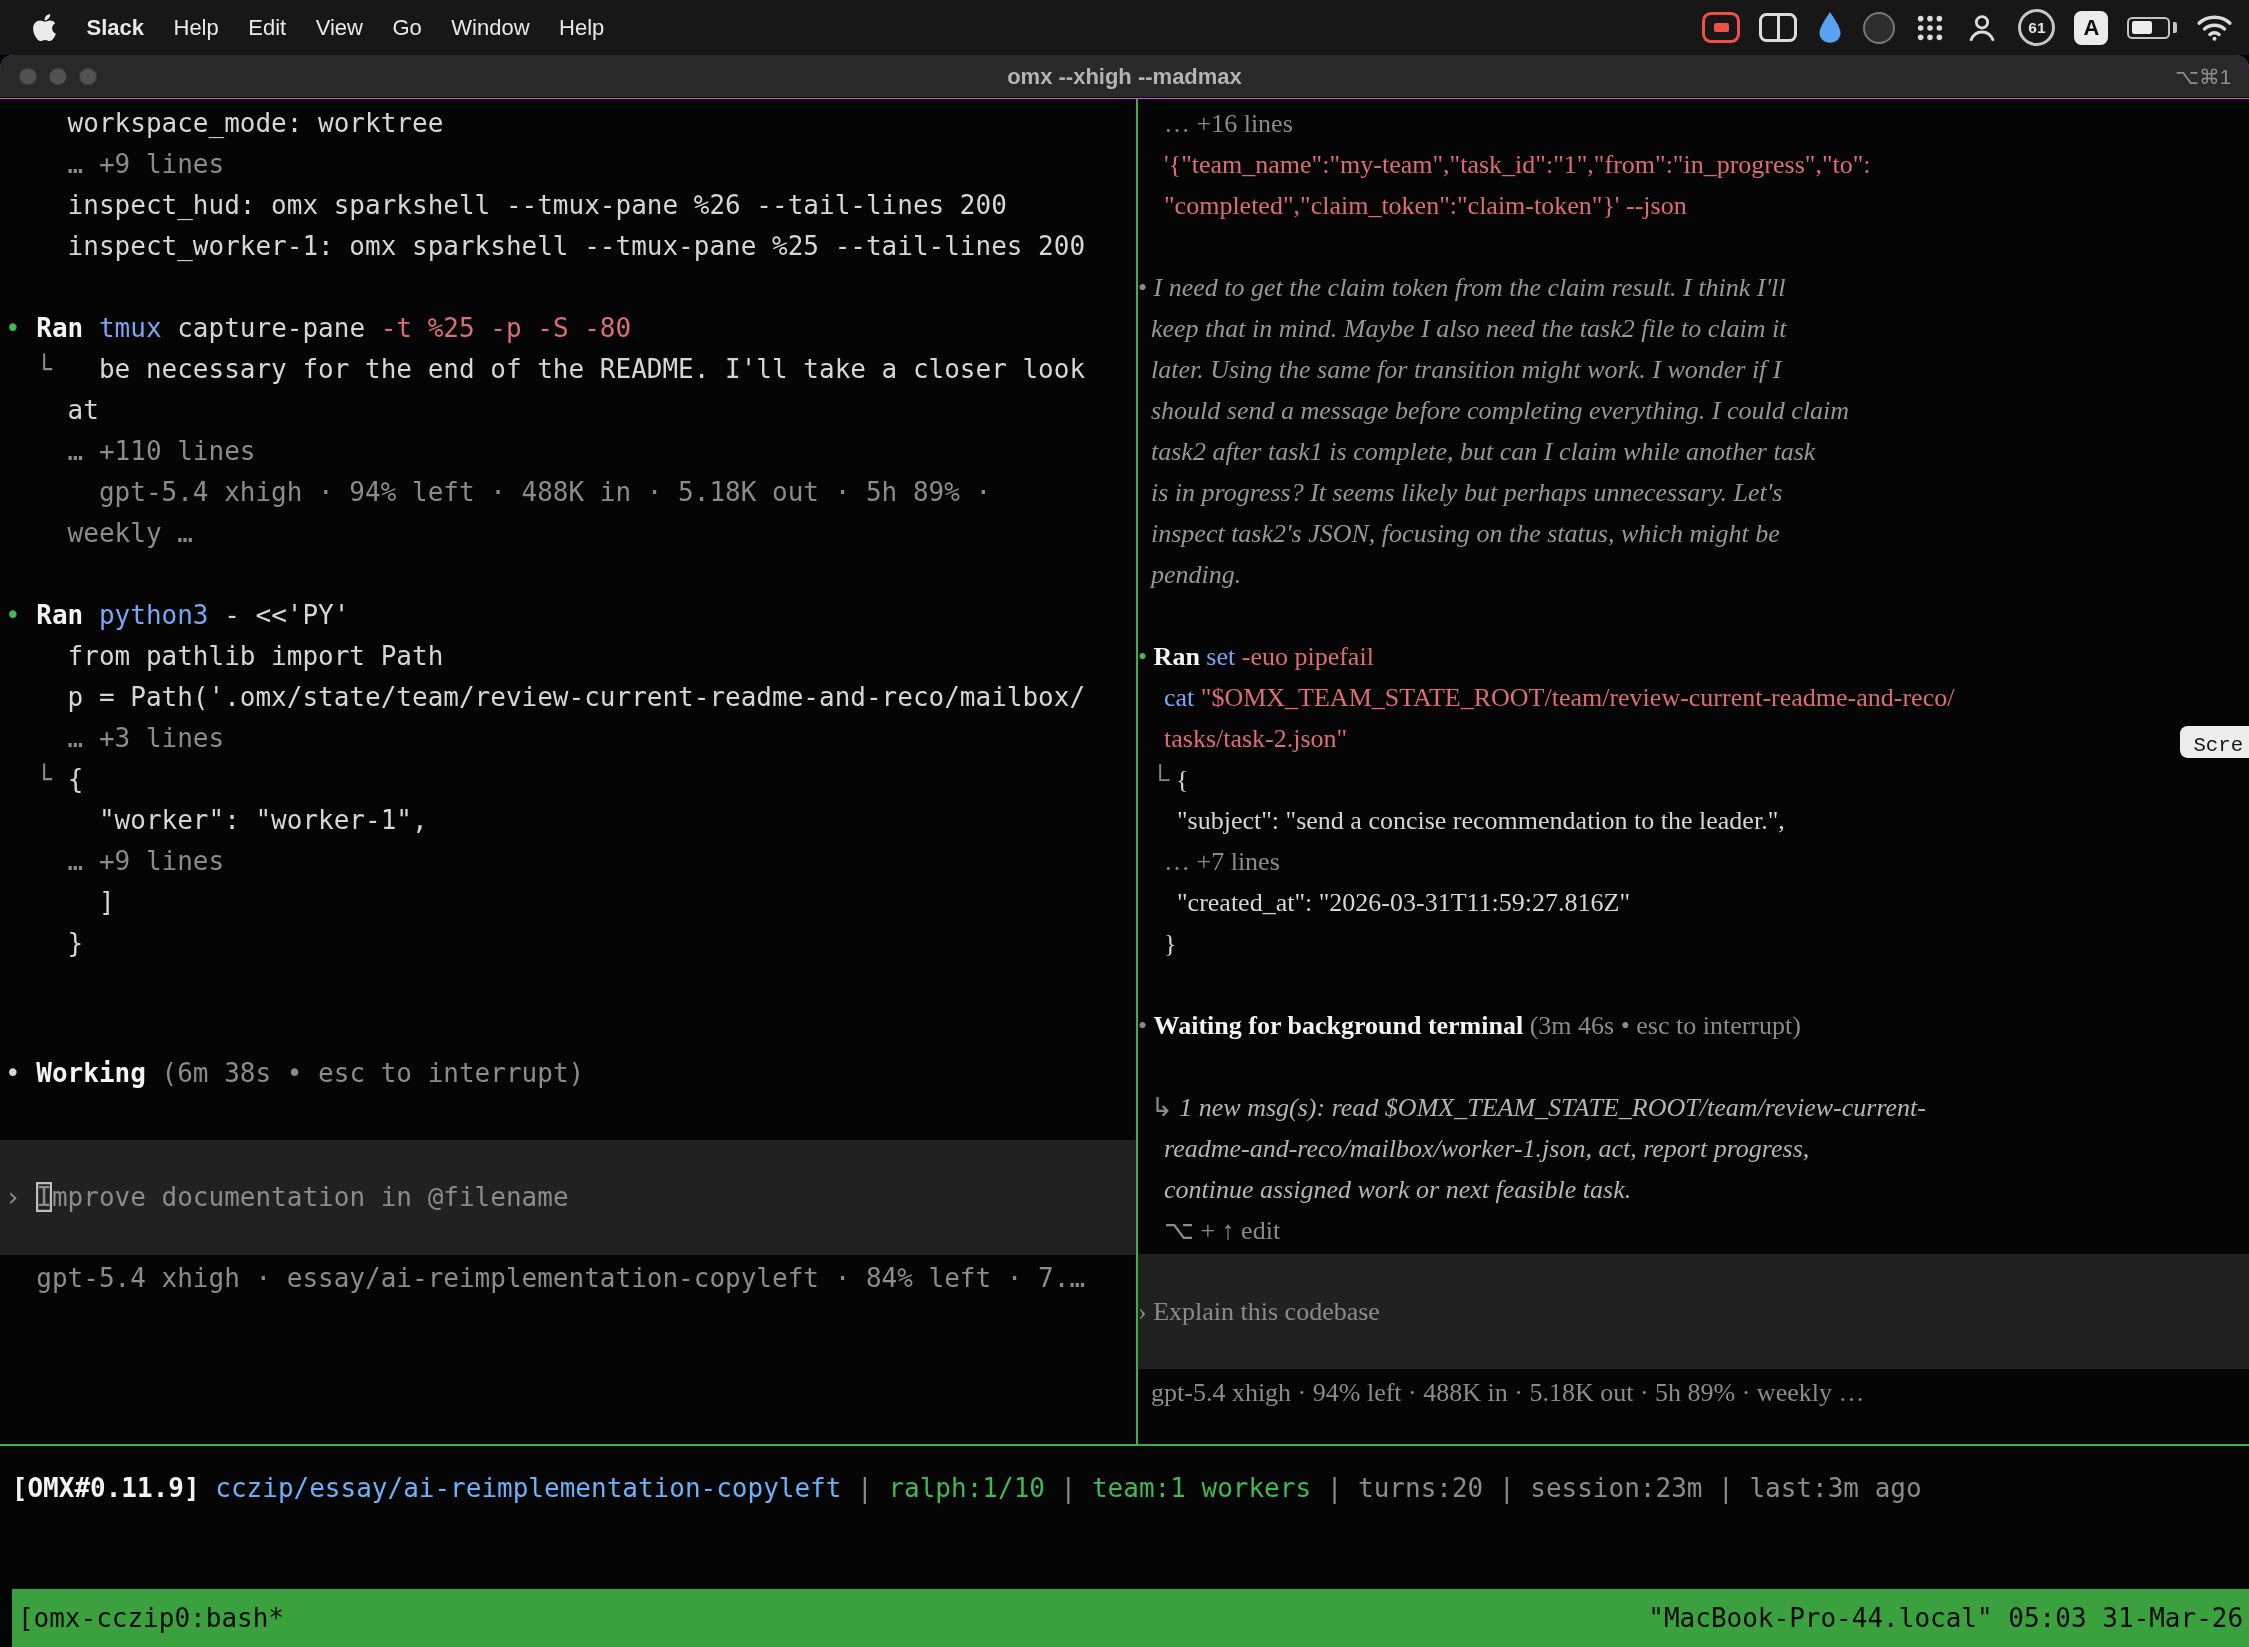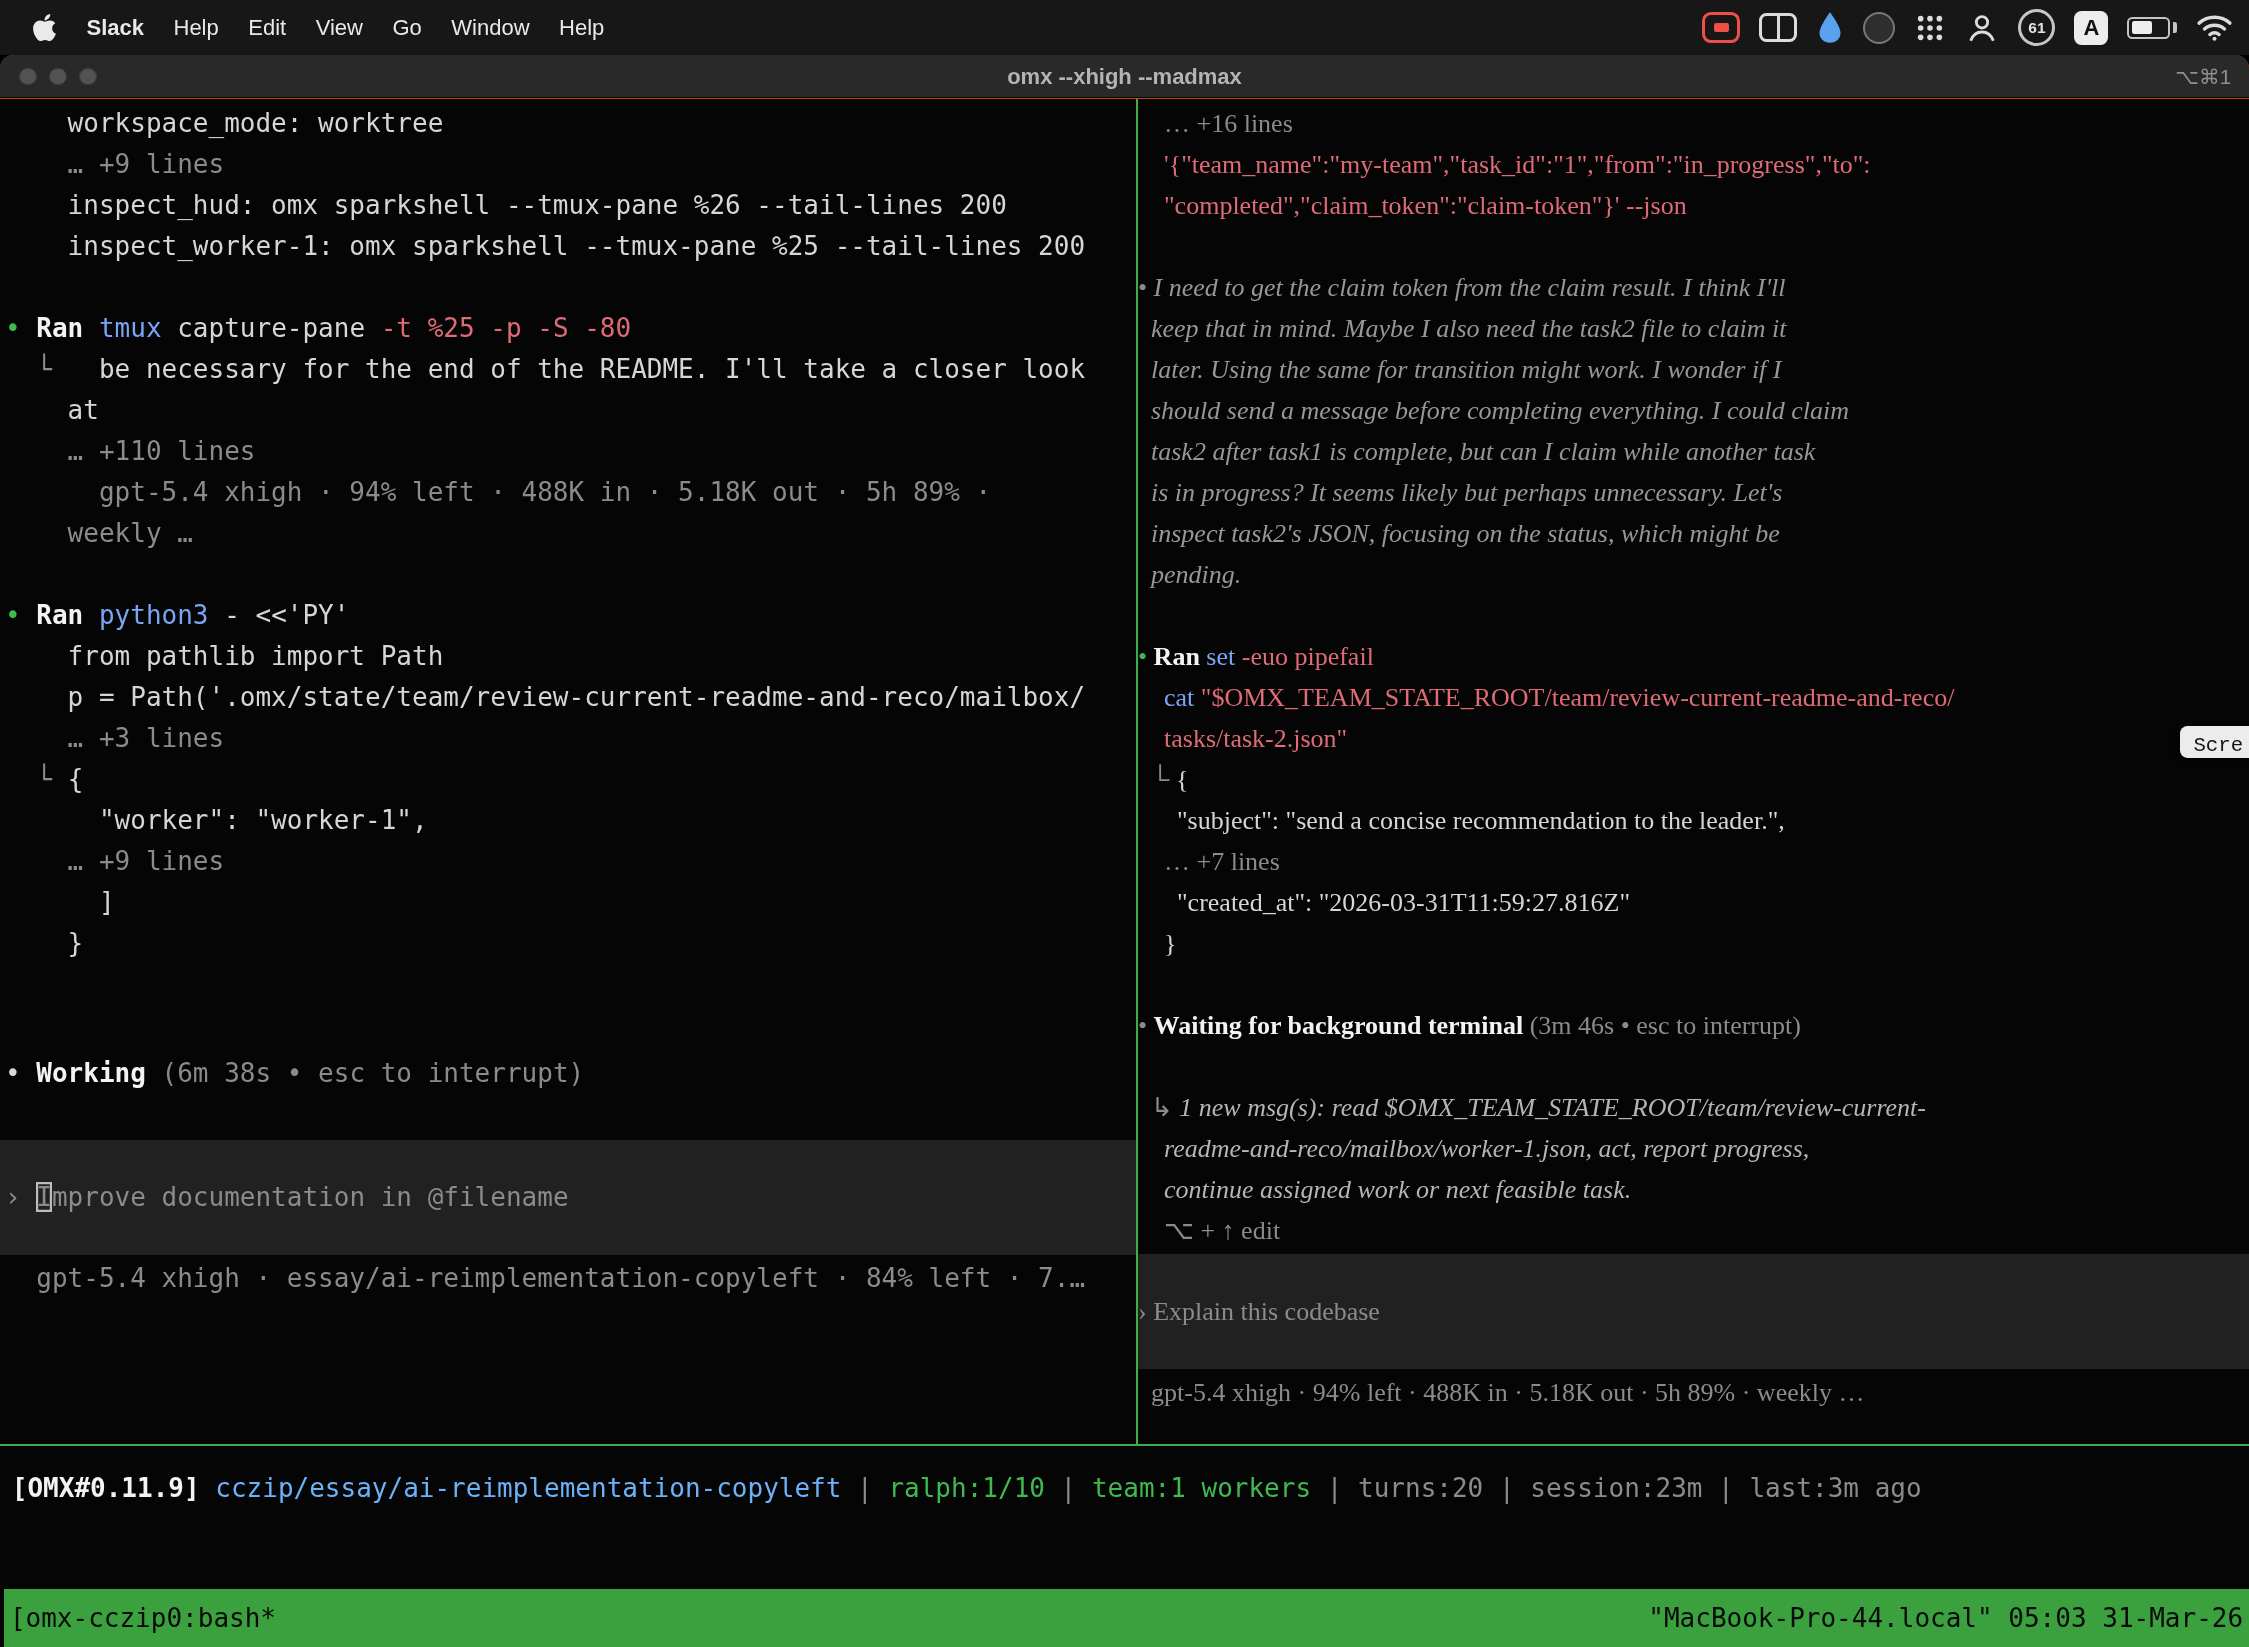--- a/index.html
+++ b/index.html
@@ -20,21 +20,21 @@
   .tile-bar{width:3px;height:100%;background:#dcdcdc;}
   .darkcirc{width:32px;height:32px;border-radius:50%;background:#2e2e2e;border:2.2px solid #787878;}
   .gauge{width:37px;height:37px;border:3px solid #c6c6c6;border-radius:50%;color:#e2e2e2;font-size:15.5px;font-weight:bold;}
   .asq{width:34px;height:34px;background:#ececec;border-radius:7.4px;color:#111;font-size:22px;font-weight:bold;}
   .batt-wrap{display:inline-flex;align-items:center;}
   .batt{width:43px;height:22px;border:2.2px solid #c4c4c4;border-radius:5.2px;padding:2.2px;display:inline-flex;}
   .batt-fill{width:58%;height:100%;background:#ededed;border-radius:2.2px;}
   .batt-nub{width:4.4px;height:10.3px;background:#c4c4c4;border-radius:0 2.2px 2.2px 0;margin-left:2.2px;}
 
   
-  .window{position:absolute;top:55px;left:0;right:0;bottom:0;background:#c2410c;border-radius:13.3px 13.3px 0 0;overflow:hidden;}
+  .window{position:absolute;top:55px;left:0;right:0;bottom:0;background:#d946ef;border-radius:13.3px 13.3px 0 0;overflow:hidden;}
   .titlebar{position:absolute;top:0;left:0;right:0;height:43px;background:#292929;border-bottom:1.5px solid #070707;}
   .lights{position:absolute;left:19px;top:12.5px;display:flex;gap:12.5px;}
   .light{width:17.7px;height:17.7px;border-radius:50%;background:#525252;border:0.7px solid #3c3c3c;}
   .title{position:absolute;left:0;right:0;top:0;height:43px;line-height:43px;text-align:center;
     color:#b4b4b4;font-size:22px;font-weight:600;}
   .hint{position:absolute;right:17.7px;top:0;height:43px;line-height:43px;color:#8f8f8f;font-size:20.7px;}
 
   
   .term{position:absolute;top:44px;left:0;right:0;bottom:0;background:#050505;
     font-family:"DejaVu Sans Mono","Liberation Mono",monospace;font-size:26px;}
@@ -57,21 +57,21 @@
   .msg{color:#b5b5b5;font-style:italic;}
   .cur{box-shadow:inset 0 0 0 2.2px #bdbdbd;}
   .omx{position:absolute;left:0;right:5px;top:1369px;}
   .omx .tline{padding-left:11.8px;}
 
   .tooltip{position:absolute;top:627px;right:0;height:32px;line-height:40px;background:#ececec;color:#131313;
     font-family:Liberation Mono, monospace;font-size:20.7px;padding:0 5.9px 0 13.3px;border-radius:7.4px 0 0 7.4px;
     box-shadow:0 1.5px 5.9px rgba(0,0,0,.5);min-width:62px;}
 
   
-  .tmuxbar{position:absolute;left:4px;right:0;bottom:0;height:58px;background:var(--c-tmux_bg,#3aa13e);
+  .tmuxbar{position:absolute;left:12px;right:0;bottom:0;height:58px;background:var(--c-tmux_bg,#3aa13e);
     color:#0b0b0b;display:flex;justify-content:space-between;align-items:center;
     font-family:"DejaVu Sans Mono","Liberation Mono",monospace;font-size:26px;padding:0 5.9px;white-space:pre;}
 </style>
 </head>
 <body>
 
 <div class="menubar">
   <div class="mb-left">
     <span class="mi">
       <svg viewBox="0 0 384 512" width="25" height="31" fill="#eaeaea">

